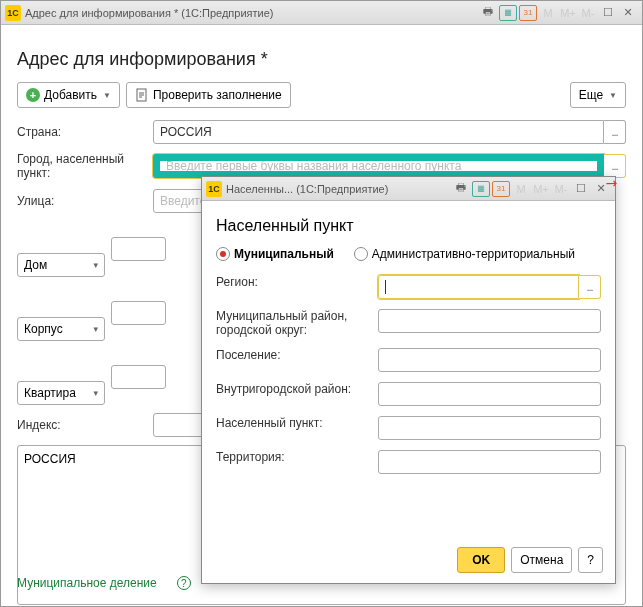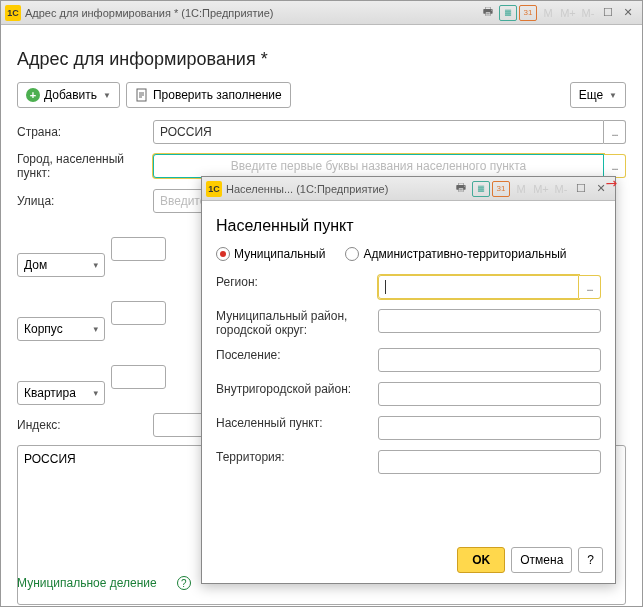--- a/index.html
+++ b/index.html
@@ -20,21 +20,21 @@
   .plus-circle { width:14px; height:14px; border-radius:50%; background:#4caf50; color:#fff; font-size:11px; line-height:14px; text-align:center; font-weight:bold;}
   .dropdown-arrow { font-size: 8px; color: #666; margin-left: 2px; }
   .row { display: flex; align-items: center; margin-bottom: 8px; gap: 24px; }
   .label { width: 112px; font-size: 12px; color: #333; flex-shrink: 0; }
   .label-2l { width: 112px; font-size: 12px; color: #333; flex-shrink: 0; line-height: 1.2; }
   .field-wrap { flex: 1; display: flex; position: relative; }
   .input { flex: 1; height: 24px; border: 1px solid #aaa; border-radius: 3px; padding: 0 6px; font-size: 12px; color: #333; }
   .input::placeholder { color: #bbb; }
   .input-btn { width: 22px; height: 24px; border: 1px solid #aaa; border-left: none; border-radius: 0 3px 3px 0; background: #fff; display:flex; align-items:center; justify-content:center; cursor:pointer; color:#666; font-size:11px; letter-spacing:-1px;}
   .input.with-btn { border-radius: 3px 0 0 3px; }
-  .input.highlight { border: 1px solid #14b8a6; box-shadow: 0 0 0 1px #e6c84c; text-align: center; }
+  .input.highlight { border: 7px solid #14b8a6; box-shadow: 0 0 0 1px #e6c84c; }
   .select { height: 24px; border: 1px solid #aaa; border-radius: 3px; padding: 0 20px 0 6px; font-size: 12px; background: #fff; position: relative; display:flex; align-items:center; cursor:pointer; min-width: 88px;}
   .select::after { content: "▾"; position: absolute; right: 6px; color: #666; font-size: 9px; }
   .addr-parts .row { gap: 6px; }
   .addr-parts .select { width: 88px; margin-top: 32px; }
   .addr-parts .input { width: 55px; flex: none; }
   .textarea { width: 100%; height: 160px; border: 1px solid #aaa; border-radius: 3px; padding: 6px; font-size: 12px; resize: none; }
   .footer-link { position: absolute; bottom: 16px; left: 16px; color: #1a7f37; font-size: 12px; cursor: pointer; display:flex; align-items:center; gap:20px;}
   .help-icon { width:14px; height:14px; border-radius:50%; border:1px solid #1a7f37; color:#1a7f37; font-size:10px; display:flex; align-items:center; justify-content:center;}
 
   .dialog { position: absolute; top: 175px; left: 200px; width: 415px; height: 408px; border: 1px solid #888; background: #fff; box-shadow: 0 3px 12px rgba(0,0,0,0.25); }
@@ -166,21 +166,21 @@
       <span class="tb-btn cal2">31</span>
       <span class="tb-btn mute">M</span>
       <span class="tb-btn mute">M+</span>
       <span class="tb-btn mute">M-</span>
       <span class="tb-btn">☐</span>
       <span class="tb-btn">✕</span>
     </div>
     <div class="content">
       <div class="dlg-title">Населенный пункт</div>
       <div class="radio-row">
-        <label style="display:flex;align-items:flex-start;cursor:pointer;">
+        <label style="display:flex;align-items:flex-start;cursor:pointer;font-weight:bold;">
           <span class="radio checked"></span>
           <span>Муниципальный</span>
         </label>
         <label style="display:flex;align-items:center;cursor:pointer;">
           <span class="radio"></span>
           <span>Административно-территориальный</span>
         </label>
       </div>
 
       <div class="dlg-row">

